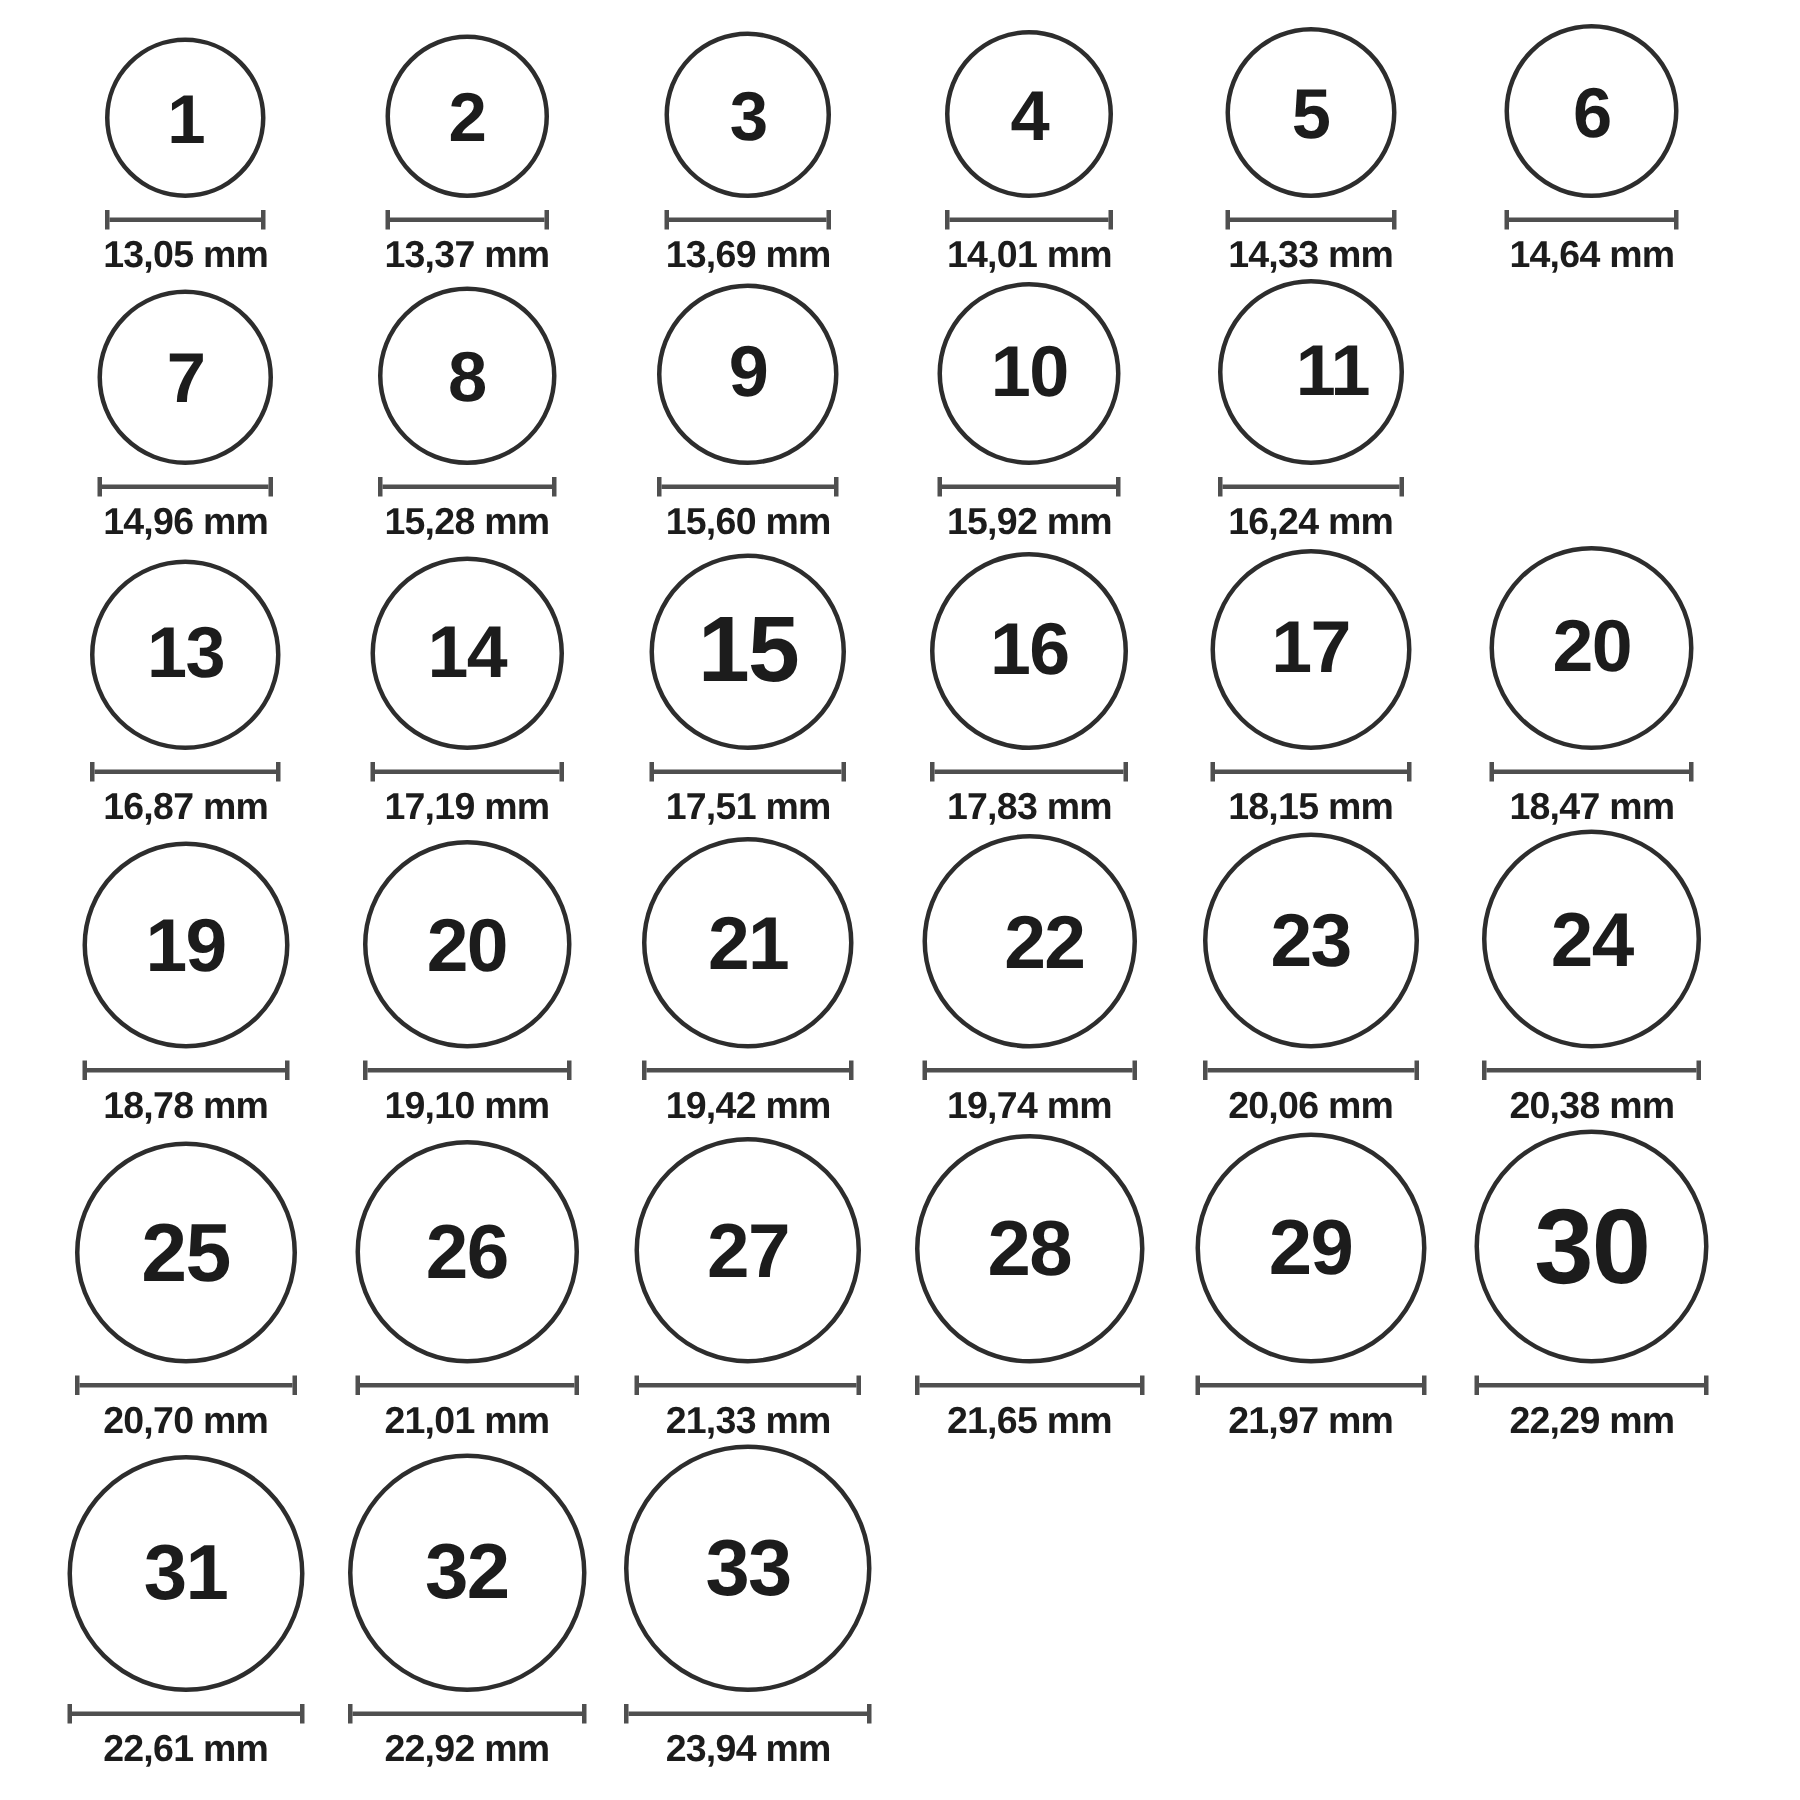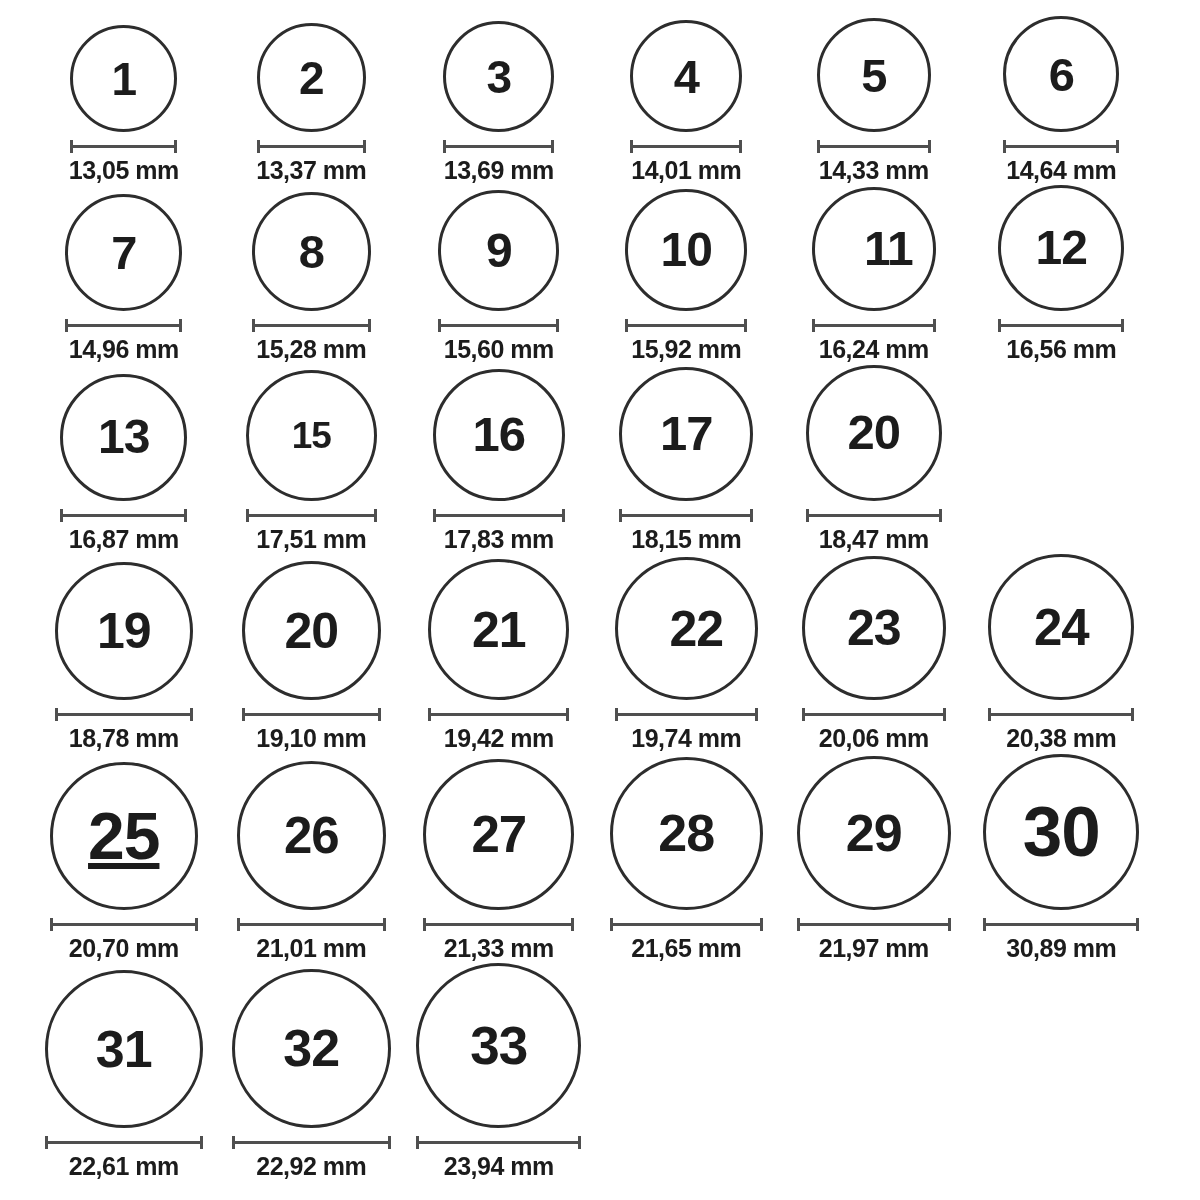--- a/index.html
+++ b/index.html
@@ -147,39 +147,39 @@
         <div class="bar" style="width: 122px;"></div>
         <div class="mm-label">15,92 mm</div>
       </div>
       <div class="cell">
         <div class="circle" style="width: 124px; height: 124px;">
           <span class="num" style="font-size: 48px; margin-left: 29px;">11</span>
         </div>
         <div class="bar" style="width: 124px;"></div>
         <div class="mm-label">16,24 mm</div>
       </div>
-      <div class="cell">
-        <div class="circle" style="width: 126px; height: 126px;">
-          <span class="num" style="font-size: 48px;">12</span>
-        </div>
-        <div class="bar" style="width: 126px;"></div>
-        <div class="mm-label">16,56 mm</div>
-      </div>
     </div>
     <div class="row">
       <div class="cell">
         <div class="circle" style="width: 127px; height: 127px; text-align: right;">
           <span class="num" style="font-size: 48px;">13</span>
         </div>
         <div class="bar" style="width: 127px;"></div>
         <div class="mm-label">16,87 mm</div>
       </div>
       <div class="cell">
+        <div class="circle" style="width: 129px; height: 129px;">
+          <span class="num" style="font-size: 49px;">14</span>
+        </div>
+        <div class="bar" style="width: 129px;"></div>
+        <div class="mm-label">17,19 mm</div>
+      </div>
+      <div class="cell">
         <div class="circle" style="width: 131px; height: 131px;">
-          <span class="num" style="font-size: 37px;">15</span>
+          <span class="num" style="font-size: 62px;">15</span>
         </div>
         <div class="bar" style="width: 131px;"></div>
         <div class="mm-label">17,51 mm</div>
       </div>
       <div class="cell">
         <div class="circle" style="width: 132px; height: 132px;">
           <span class="num" style="font-size: 49px;">16</span>
         </div>
         <div class="bar" style="width: 132px;"></div>
         <div class="mm-label">17,83 mm</div>
@@ -239,21 +239,21 @@
         <div class="circle" style="width: 146px; height: 146px;">
           <span class="num" style="font-size: 51px;">24</span>
         </div>
         <div class="bar" style="width: 146px;"></div>
         <div class="mm-label">20,38 mm</div>
       </div>
     </div>
     <div class="row">
       <div class="cell">
         <div class="circle" style="width: 148px; height: 148px;">
-          <span class="num" style="font-size: 66px; text-decoration: underline;">25</span>
+          <span class="num" style="font-size: 55px;">25</span>
         </div>
         <div class="bar" style="width: 148px;"></div>
         <div class="mm-label">20,70 mm</div>
       </div>
       <div class="cell">
         <div class="circle" style="width: 149px; height: 149px;">
           <span class="num" style="font-size: 51px;">26</span>
         </div>
         <div class="bar" style="width: 149px;"></div>
         <div class="mm-label">21,01 mm</div>
@@ -277,21 +277,21 @@
           <span class="num" style="font-size: 52px;">29</span>
         </div>
         <div class="bar" style="width: 154px;"></div>
         <div class="mm-label">21,97 mm</div>
       </div>
       <div class="cell">
         <div class="circle" style="width: 156px; height: 156px;">
           <span class="num" style="font-size: 71px;">30</span>
         </div>
         <div class="bar" style="width: 156px;"></div>
-        <div class="mm-label">30,89 mm</div>
+        <div class="mm-label">22,29 mm</div>
       </div>
     </div>
     <div class="row">
       <div class="cell">
         <div class="circle" style="width: 158px; height: 158px;">
           <span class="num" style="font-size: 52px;">31</span>
         </div>
         <div class="bar" style="width: 158px;"></div>
         <div class="mm-label">22,61 mm</div>
       </div>

